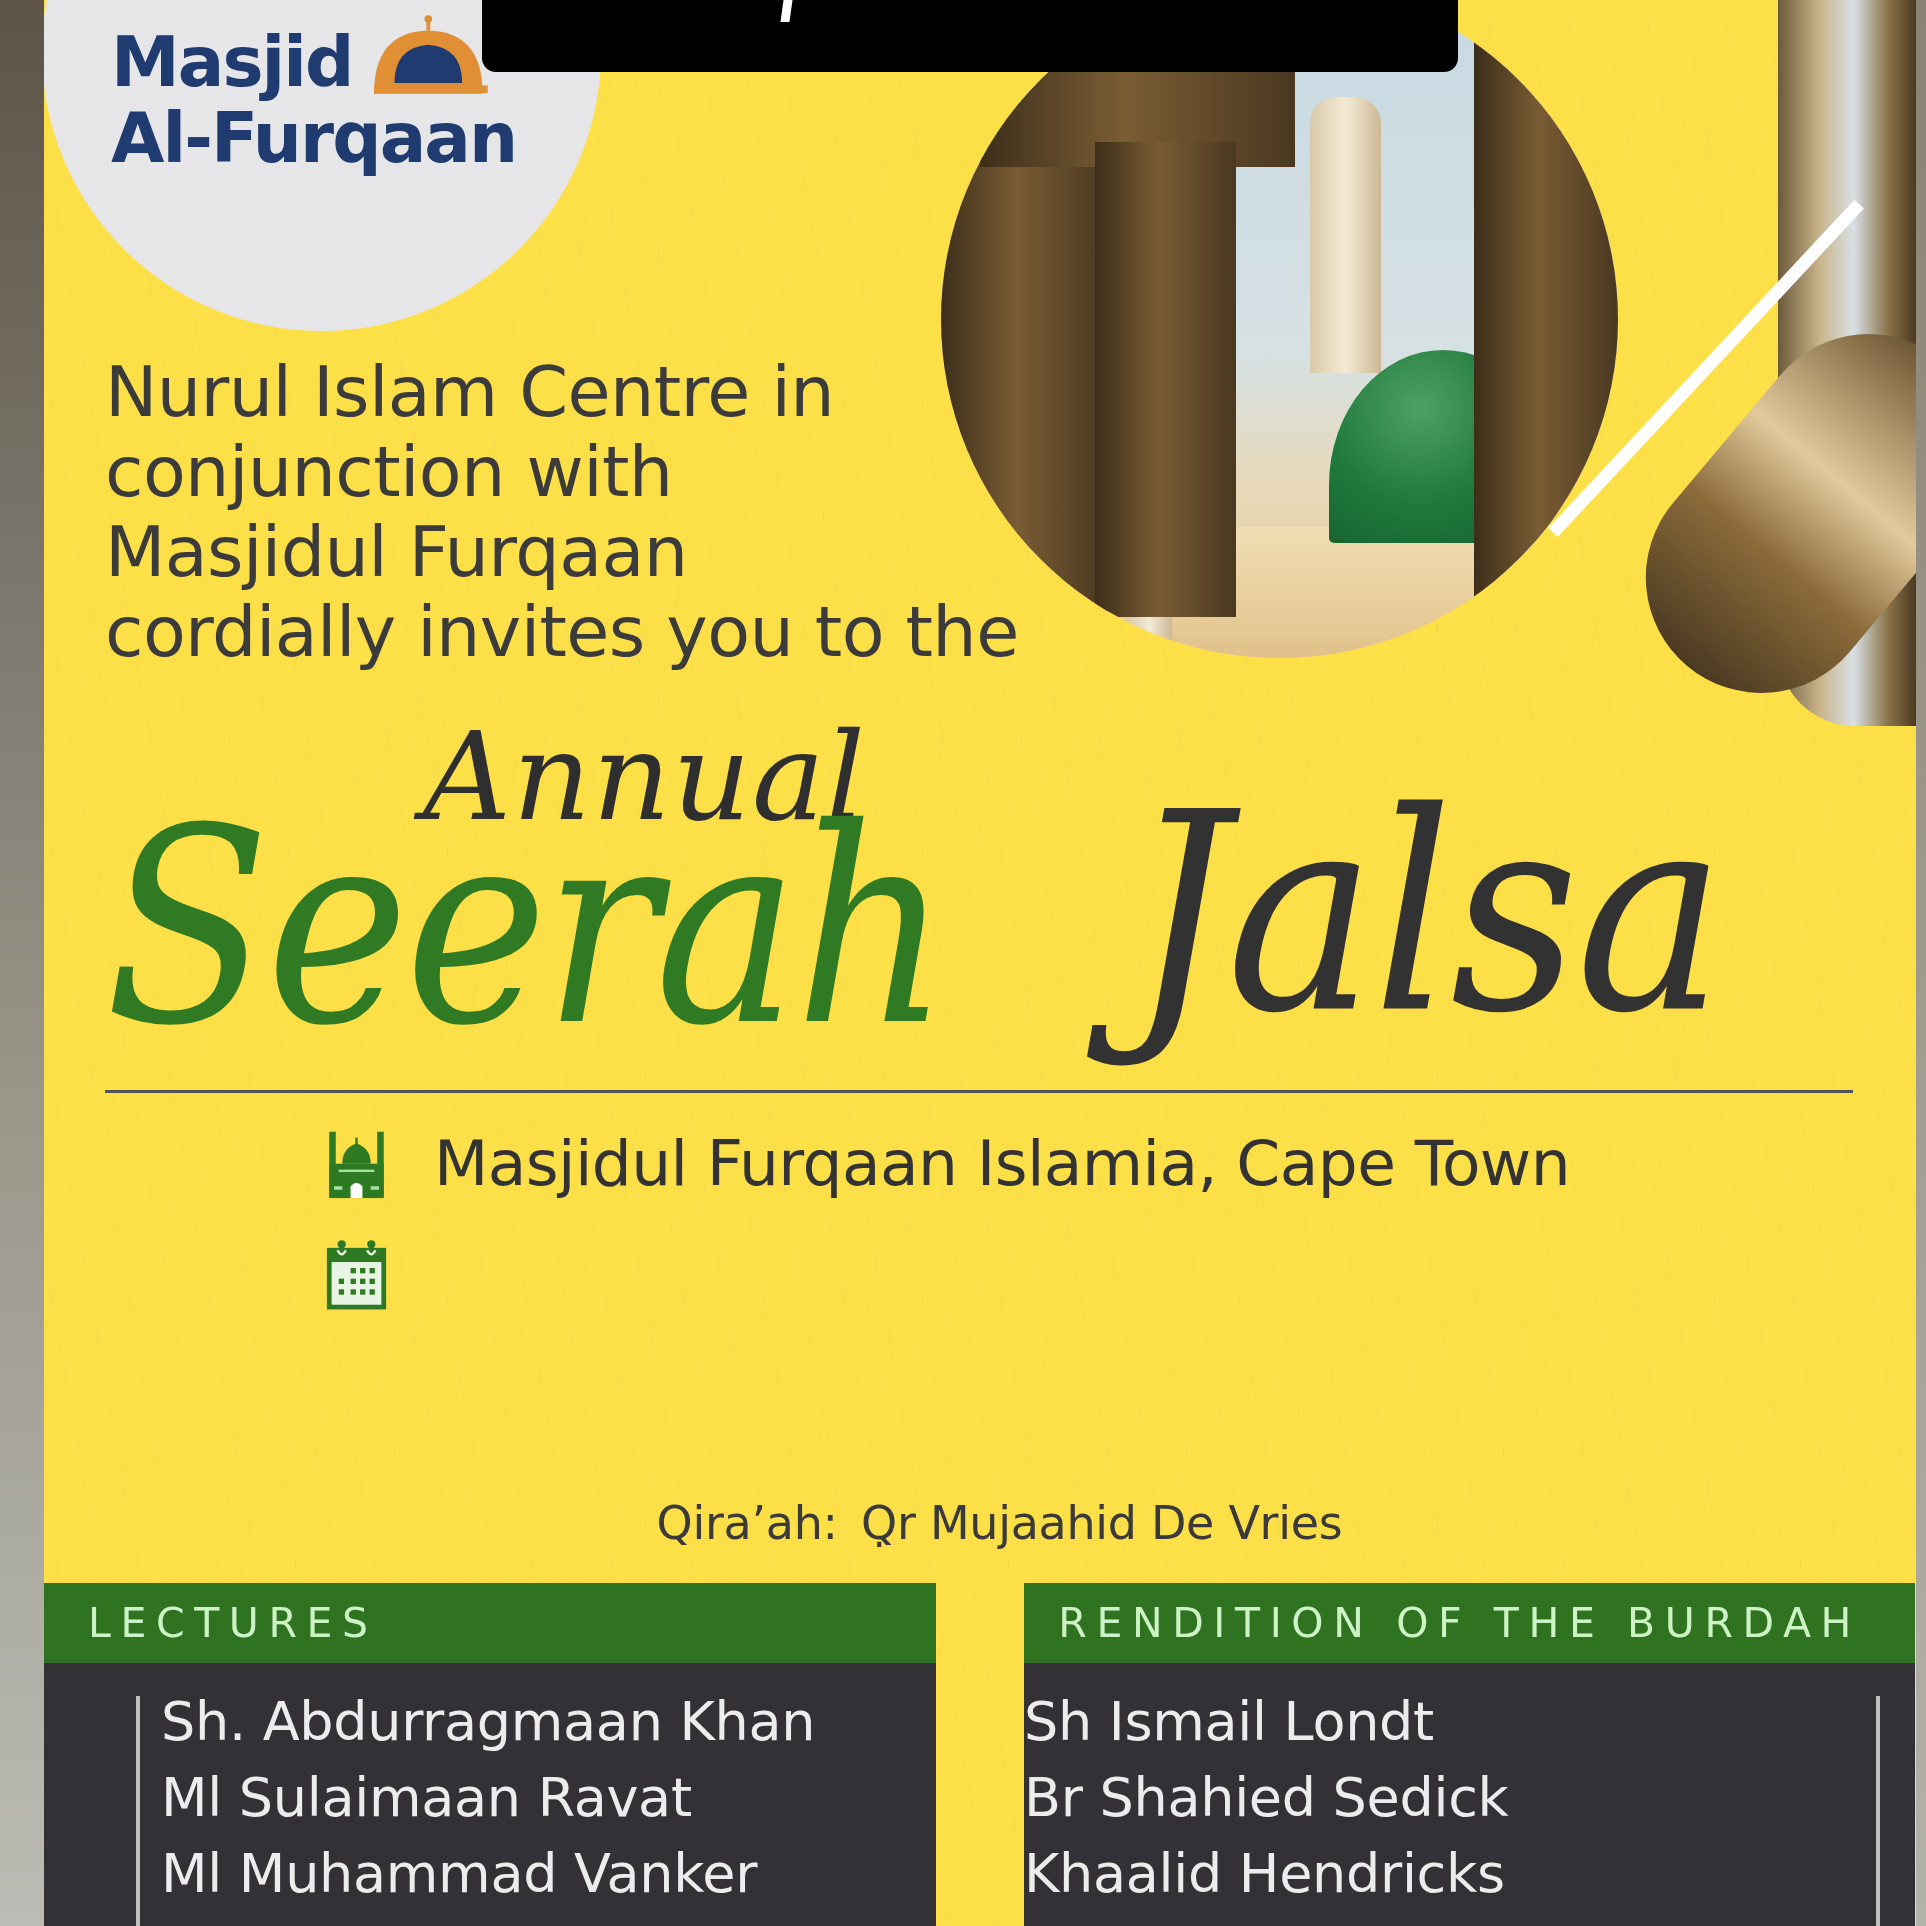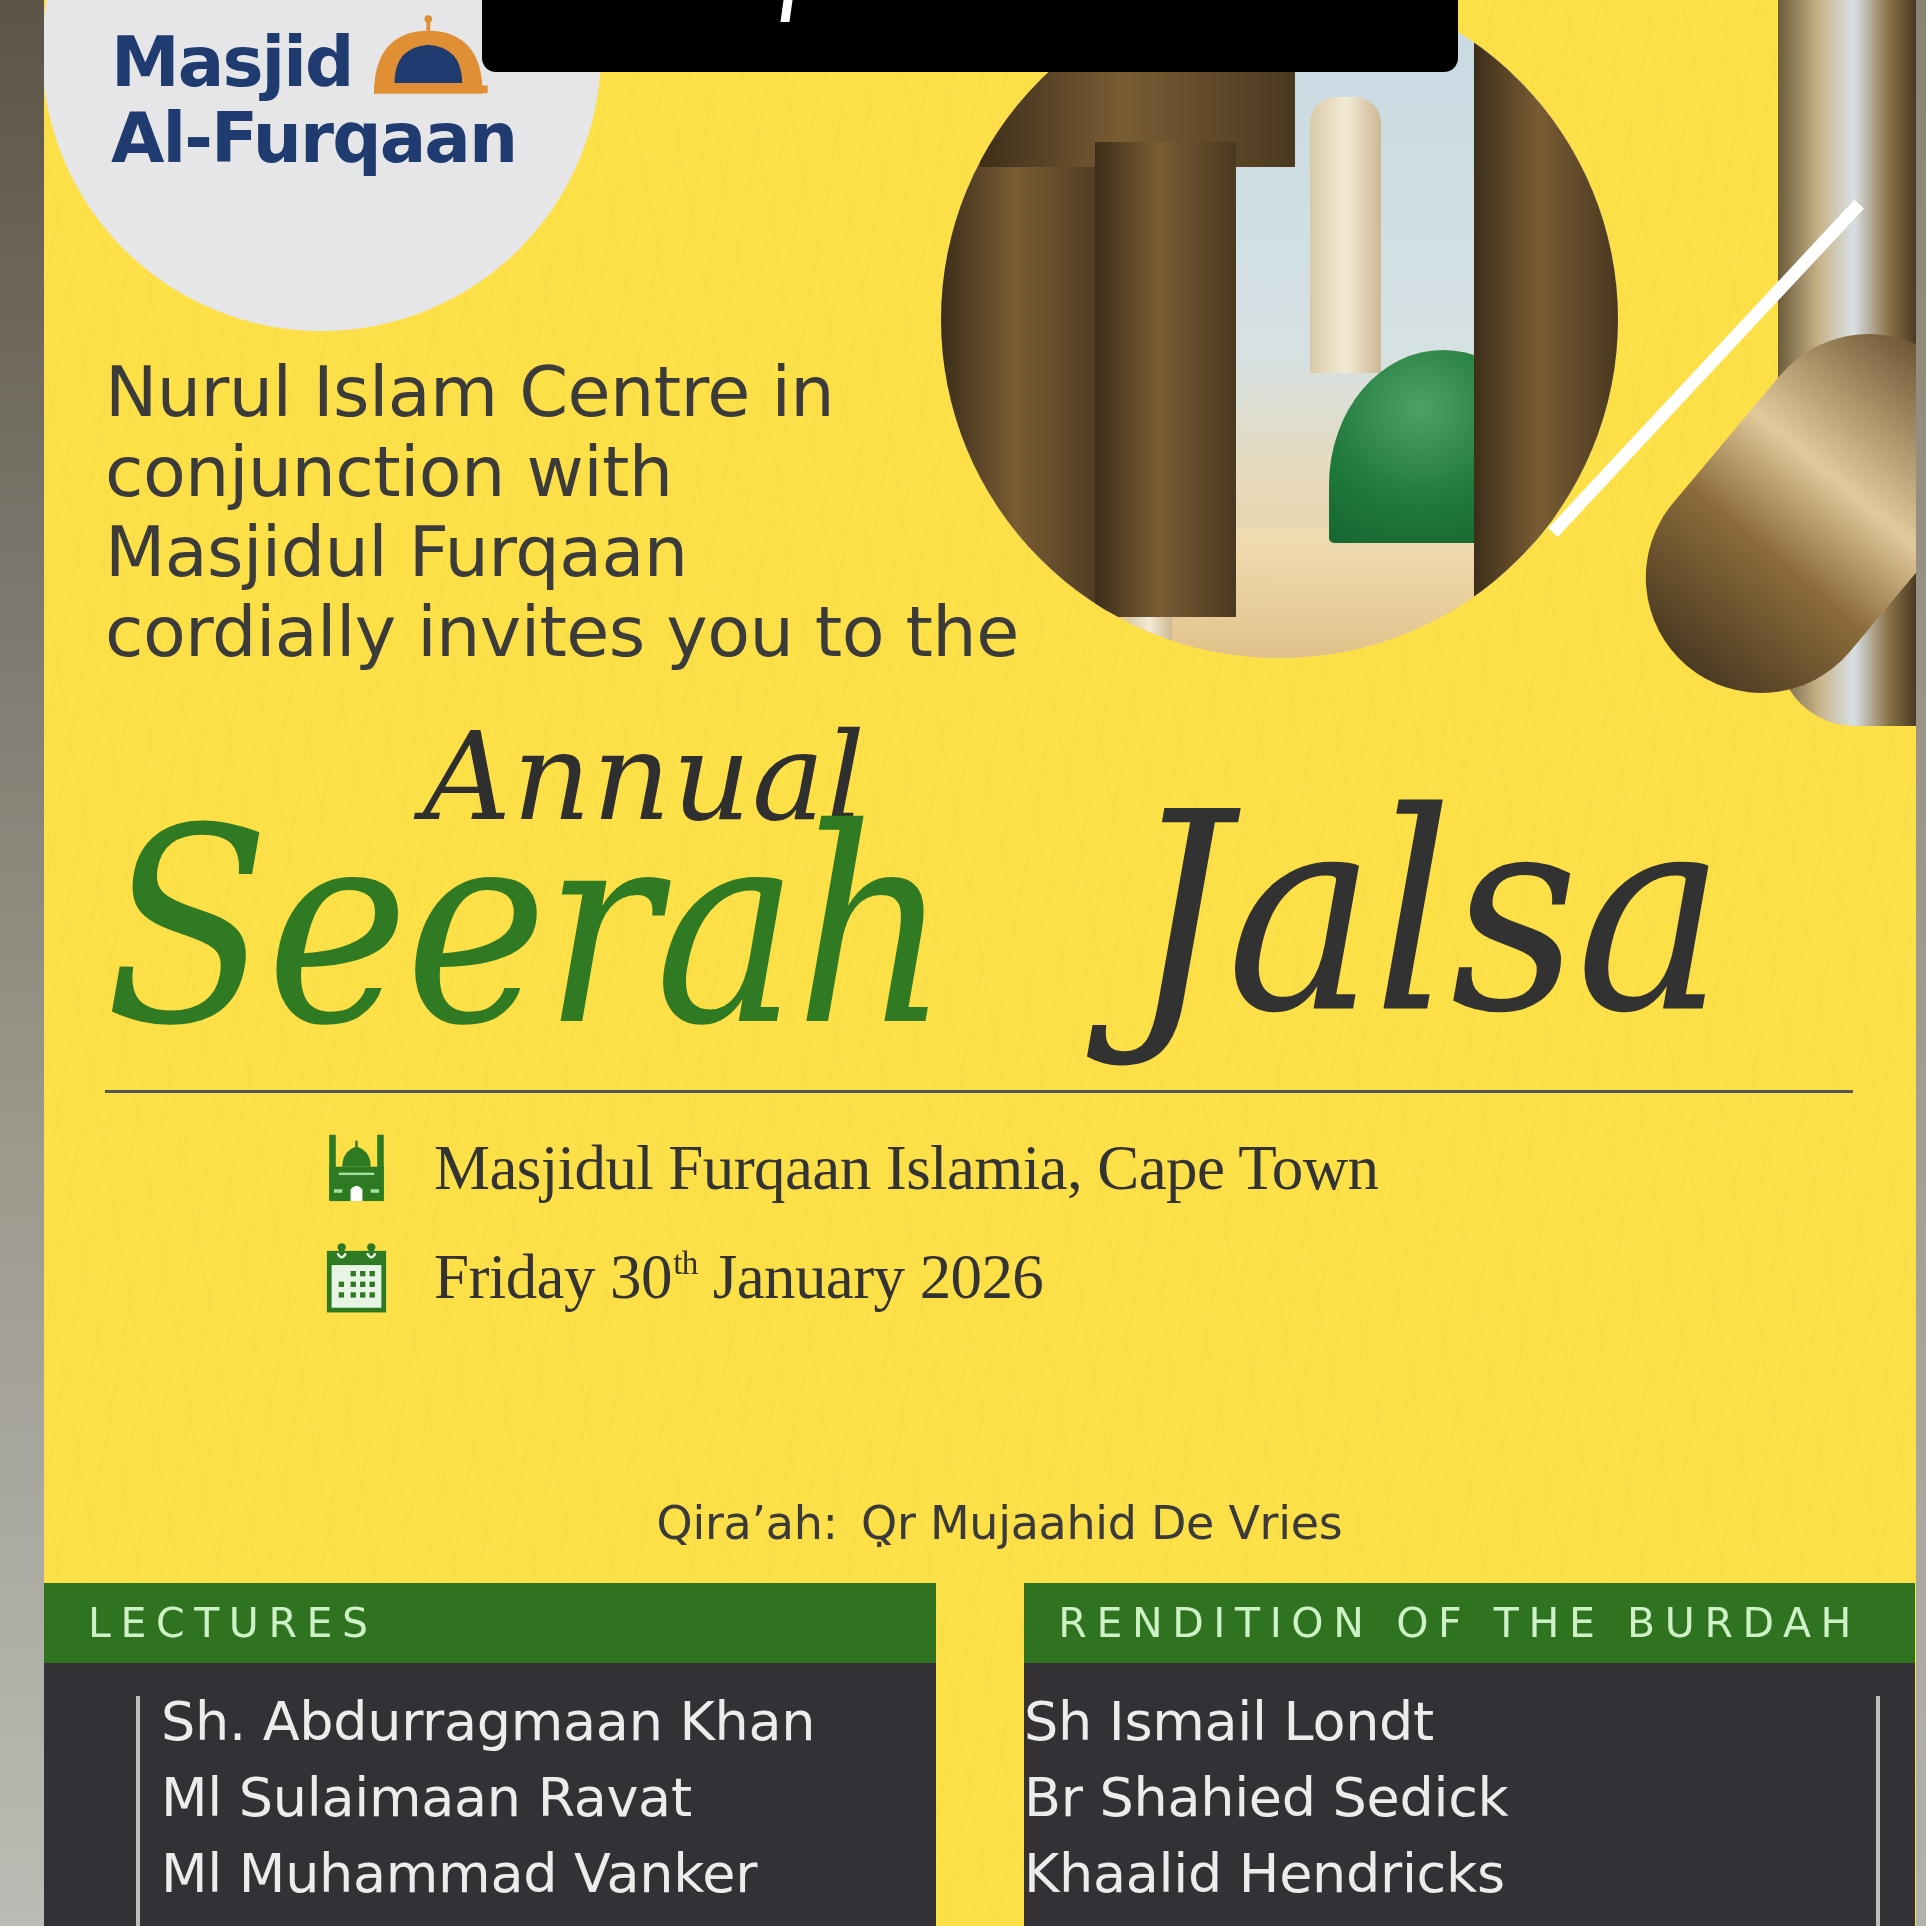--- a/index.html
+++ b/index.html
@@ -99,21 +99,21 @@
   .t-jalsa {
     position: absolute; left: 1085px; top: 751px;
     font-family: "DejaVu Serif", serif; font-style: italic;
     font-size: 250px; line-height: 295px; color: #323232; letter-spacing: -2.6px;
     transform: scaleY(1.1); transform-origin: 0 0;
   }
   .rule {
     position: absolute; left: 61px; top: 1090px; width: 1748px; height: 3.2px; background: #555;
   }
   .info-row {
-    position: absolute; left: 274px; display: flex; align-items: center; height: 83px; font-family: Liberation Serif, serif;
+    position: absolute; left: 274px; display: flex; align-items: flex-start; height: 83px;
   }
   .info-row .icon { width: 77px; height: 77px; margin-right: 39px; }
   .info-row .txt {
     font-size: 63px; color: #333; white-space: nowrap; letter-spacing: -0.6px;
   }
   .info-row sup { font-size: 33px; vertical-align: 24.4px; margin-left: 1.3px; }
   .qiraah {
     position: absolute; left: 0; width: 1872px; top: 1496px; text-align: center;
     font-size: 46px; color: #3a3a3a; letter-spacing: -0.3px;
   }
@@ -222,21 +222,20 @@
         <rect x="30" y="72" width="9" height="9"></rect>
           <rect x="50" y="72" width="9" height="9"></rect>
           <rect x="66" y="72" width="9" height="9"></rect>
           <rect x="82" y="72" width="9" height="9"></rect>
         <rect x="30" y="90" width="9" height="9"></rect>
           <rect x="50" y="90" width="9" height="9"></rect>
           <rect x="66" y="90" width="9" height="9"></rect>
           <rect x="82" y="90" width="9" height="9"></rect>
       </g>
     </svg>
-    <span class="txt"><span>Friday 30</span><sup>th</sup> <span>January 2026</span></span>
   </div>
 
 
   <div class="qiraah">
     <span>Qira’ah:</span>
     <span style="margin-left:9px;">Q̣r Mujaahid De Vries</span>
   </div>
 
   <div class="panel panel-left">
     <div class="panel-header">LECTURES</div>

